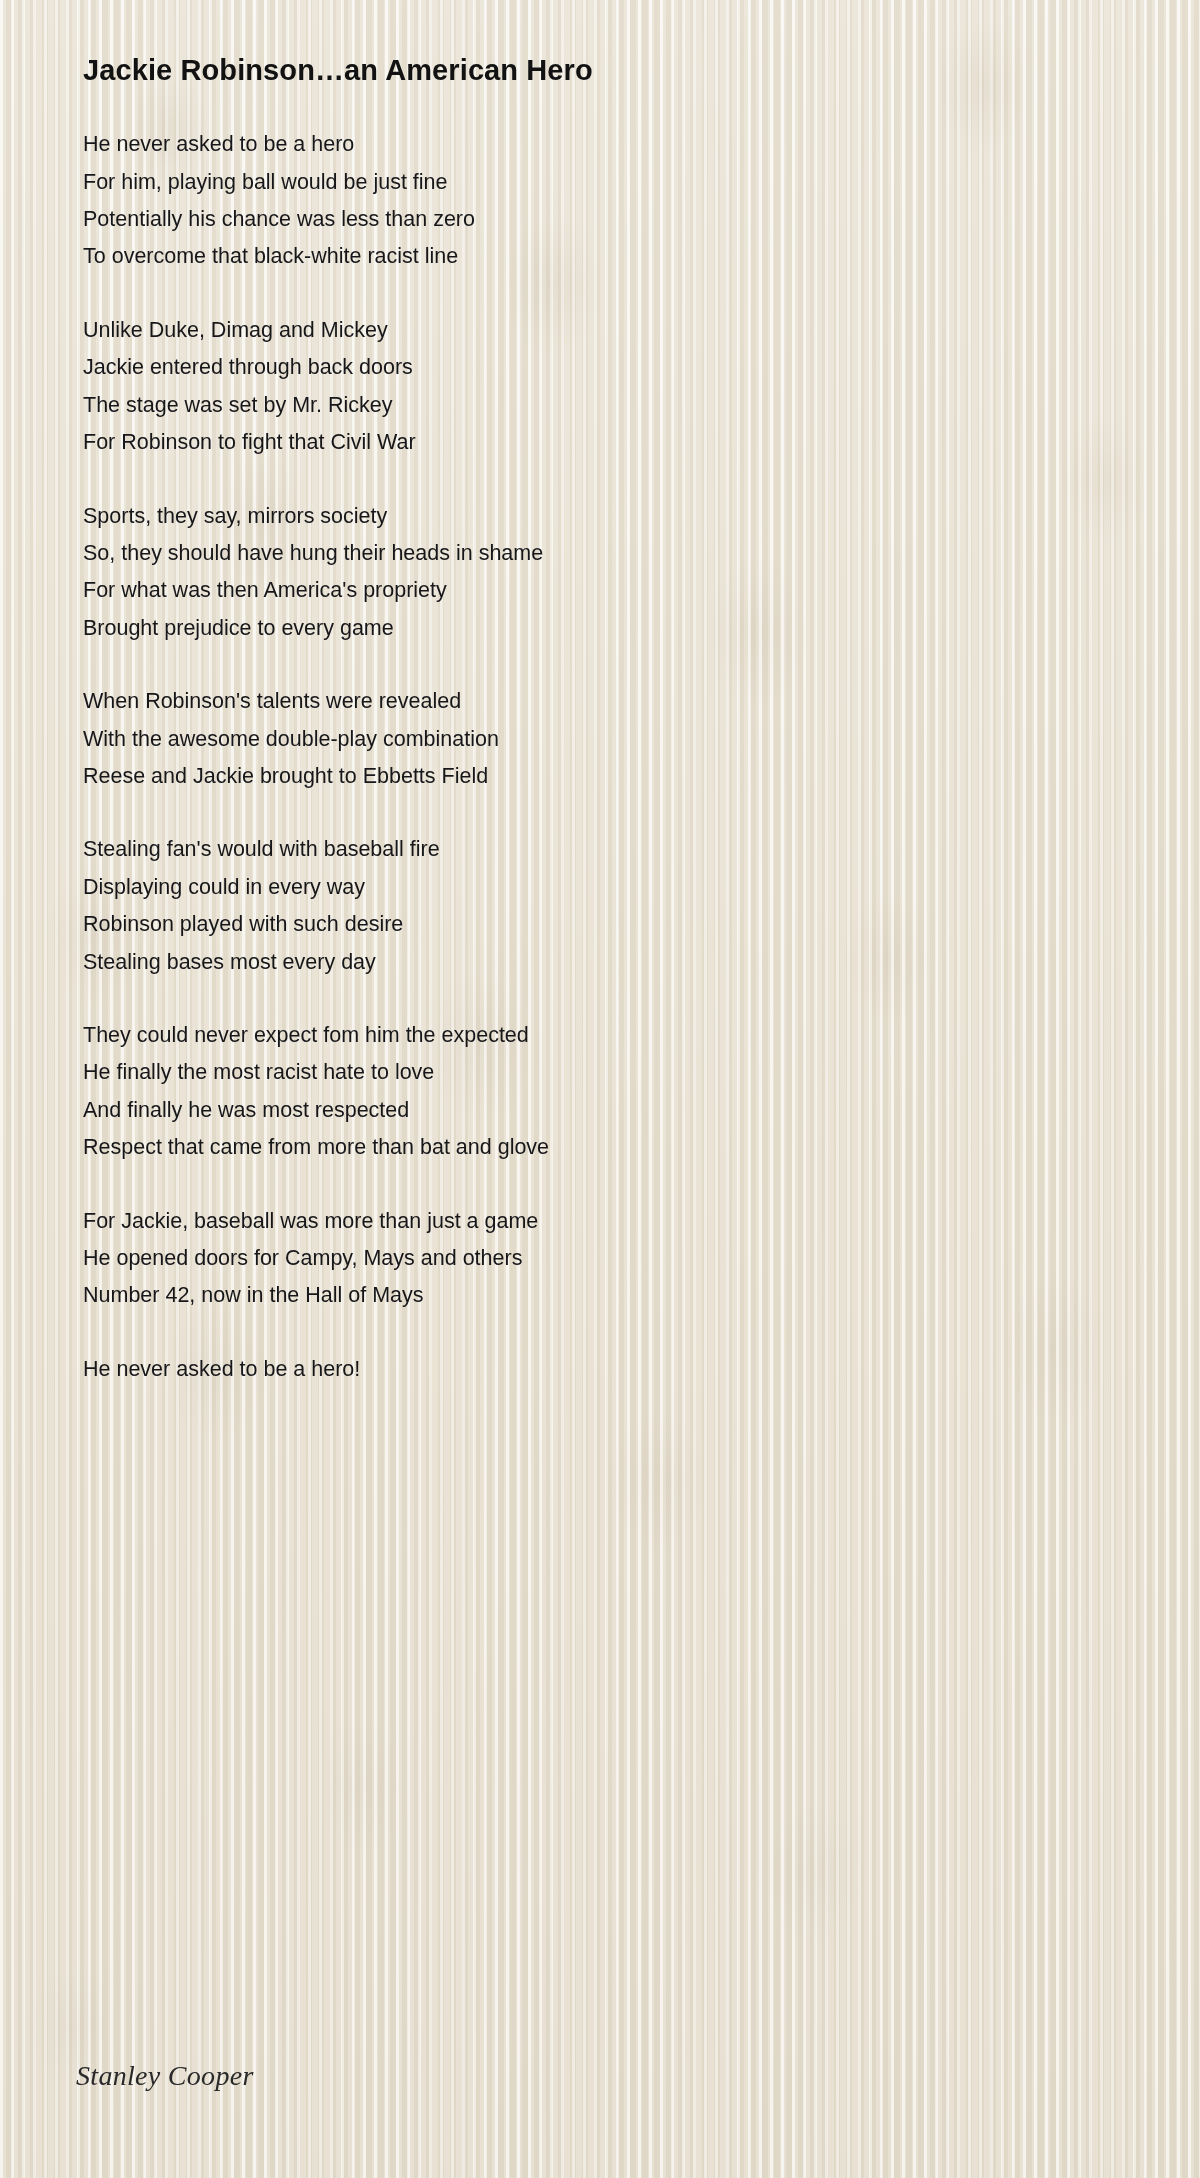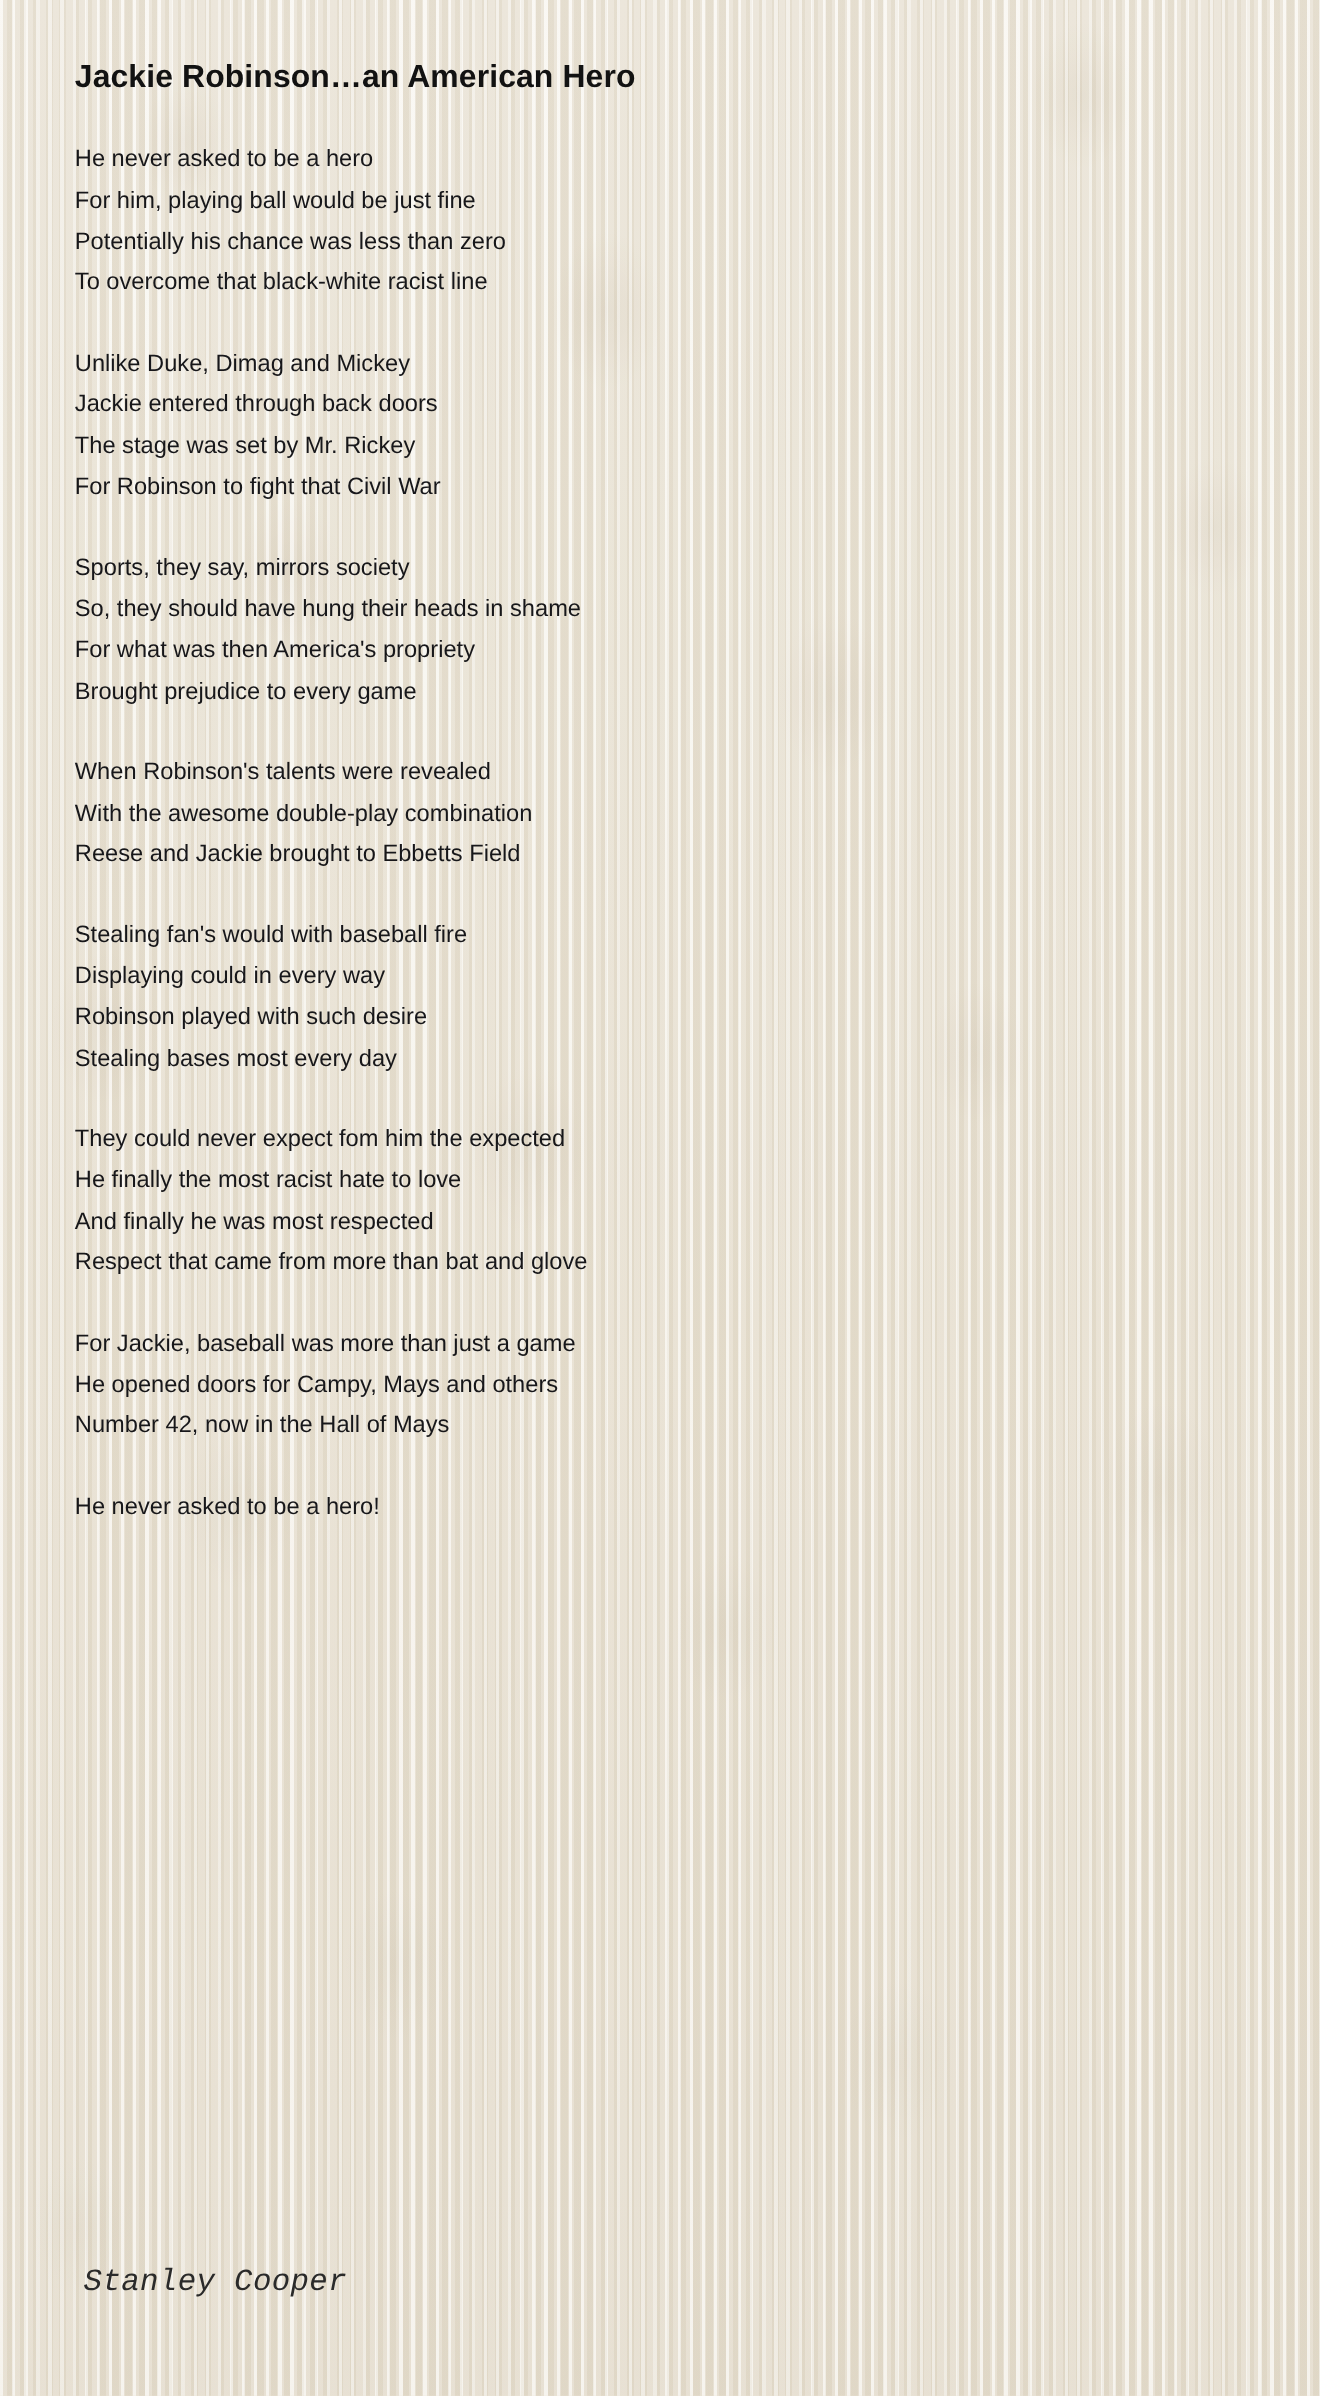--- a/index.html
+++ b/index.html
@@ -36,20 +36,21 @@
       radial-gradient(ellipse 68px 98px at 8% 43%, rgba(214,204,185,0.45) 0%, rgba(214,204,185,0) 72%),
       radial-gradient(ellipse 74px 106px at 40% 48%, rgba(214,204,185,0.45) 0%, rgba(214,204,185,0) 72%),
       radial-gradient(ellipse 62px 90px at 74% 44%, rgba(214,204,185,0.45) 0%, rgba(214,204,185,0) 72%),
       radial-gradient(ellipse 70px 100px at 18% 63%, rgba(214,204,185,0.42) 0%, rgba(214,204,185,0) 72%),
       radial-gradient(ellipse 66px 96px at 55% 68%, rgba(214,204,185,0.42) 0%, rgba(214,204,185,0) 72%),
       radial-gradient(ellipse 72px 104px at 88% 62%, rgba(214,204,185,0.42) 0%, rgba(214,204,185,0) 72%),
       radial-gradient(ellipse 64px 94px at 30% 82%, rgba(214,204,185,0.4) 0%, rgba(214,204,185,0) 72%),
       radial-gradient(ellipse 70px 100px at 68% 86%, rgba(214,204,185,0.4) 0%, rgba(214,204,185,0) 72%),
       radial-gradient(ellipse 60px 88px at 6% 93%, rgba(214,204,185,0.4) 0%, rgba(214,204,185,0) 72%),
       linear-gradient(180deg, #f1ece0 0%, #ebe4d4 55%, #e7e0d0 100%);
+    padding-left: 15px;
   }
 
   #page::after {
     
     content: "";
     position: absolute;
     inset: 0;
     pointer-events: none;
     background-image: repeating-linear-gradient(90deg,
       rgba(255,255,255,0.18) 0px,
@@ -83,21 +84,21 @@
     color: #17171a;
     line-height: 1.74;
     white-space: pre-wrap;
   }
 
   #author {
     position: absolute;
     left: 76px;
     top: 2060px;
     z-index: 2;
-    font-family: Liberation Mono, monospace;
+    font-family: Liberation Serif, serif;
     font-style: italic;
     font-size: 28px;
     color: #2a2a2a;
     letter-spacing: 0.3px;
   }
 </style>
 </head>
 <body>
 
 <div id="page">

